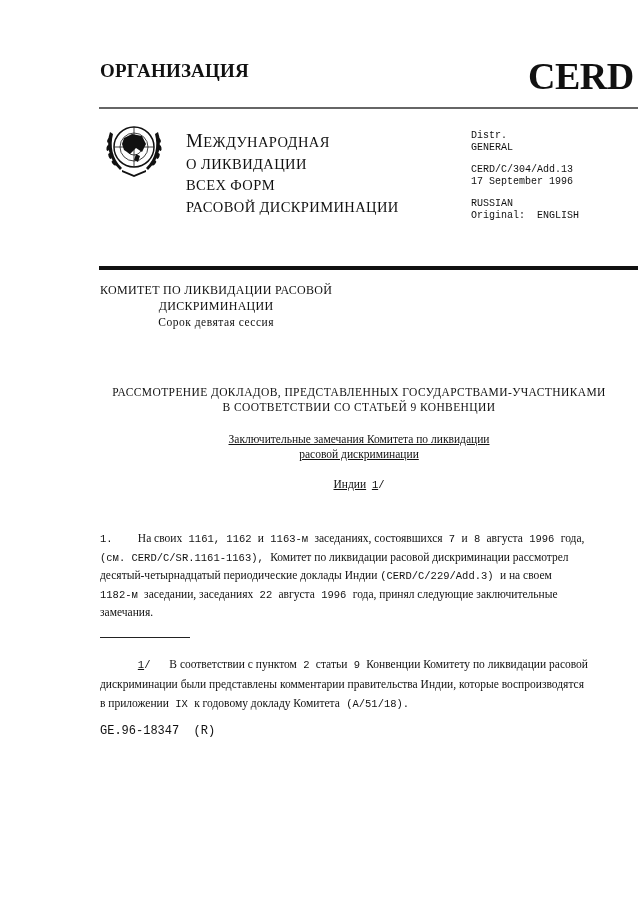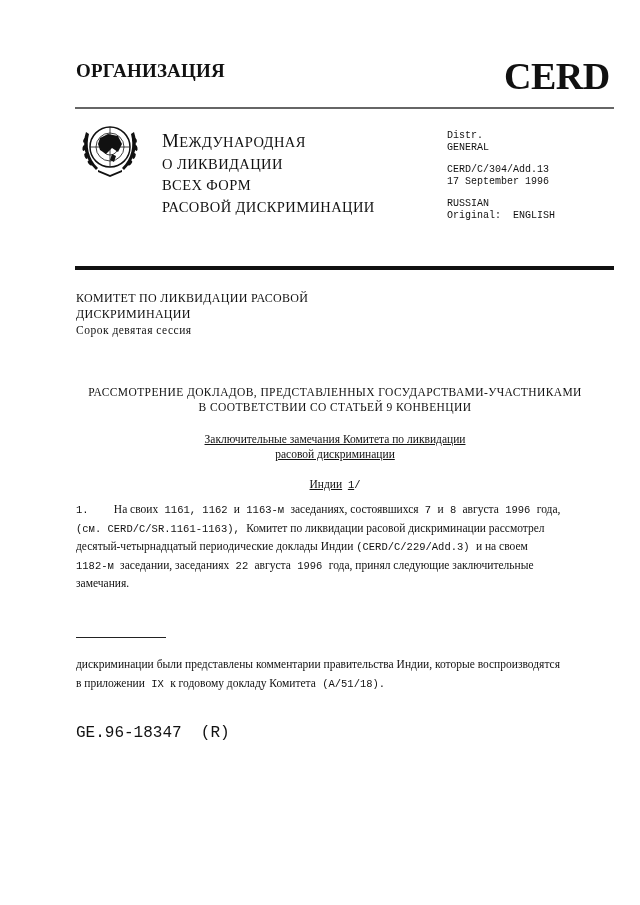--- a/index.html
+++ b/index.html
@@ -1,58 +1,58 @@
 <!DOCTYPE html>
 <html><head>
   <meta charset="utf-8">
   <style>
     html, body { margin: 0; padding: 0; background: #ffffff; }
     body { width: 640px; height: 905px; position: relative; overflow: hidden; color: #111; }
-    .abs { position: absolute; }
+    .abs { position: absolute; margin-left: 24px; }
     .serif { font-family: "Liberation Serif", "DejaVu Serif", serif; }
     .mono { font-family: "Liberation Mono", "DejaVu Sans Mono", monospace; }
 
     .org-name { left: 76px; top: 62px; font-size: 19px; font-weight: bold; line-height: 17px; letter-spacing: 0.2px; }
     .org-name div { white-space: pre; }
     .cerd-mark { left: 504px; top: 54px; font-size: 38px; font-weight: bold; letter-spacing: -0.5px; line-height: 44px; }
     .rule-thin { left: 75px; top: 107px; width: 539px; height: 2px; background: #666; }
     .rule-thick { left: 75px; top: 266px; width: 539px; height: 4px; background: #111; }
 
     .emblem { left: 78px; top: 118px; width: 64px; height: 64px; }
 
     .convention { left: 162px; top: 130px; font-size: 14.5px; line-height: 21.5px; letter-spacing: 0.4px; }
     .convention .big { font-size: 19px; }
     .convention div { white-space: nowrap; }
 
     .meta { left: 447px; top: 130px; font-size: 10px; line-height: 11.5px; }
     .meta .gap { height: 11px; }
     .meta div { white-space: pre; }
 
-    .committee { left: 76px; top: 290px; font-size: 12px; line-height: 16px; letter-spacing: 0.3px; }
+    .committee { left: 76px; top: 282px; font-size: 12px; line-height: 16px; letter-spacing: 0.3px; text-align: center; }
     .committee .session { font-size: 11.5px; letter-spacing: 0.5px; }
 
     .title { left: 0; width: 670px; top: 385px; text-align: center; font-size: 11.5px; line-height: 15px; letter-spacing: 0.4px; }
 
     .subtitle { left: 0; width: 670px; top: 432px; text-align: center; font-size: 11.5px; line-height: 15px; }
     .subtitle span, .country span.u { text-decoration: underline; text-align: right; }
     .country { left: 0; width: 670px; top: 478px; text-align: center; font-size: 11.5px; }
 
-    .para { left: 76px; top: 501px; width: 540px; font-size: 11px; line-height: 17.5px; }
+    .para { left: 76px; top: 530px; width: 540px; font-size: 11px; line-height: 17.5px; }
     .para .line { white-space: pre; }
     .para .m { font-family: "Liberation Mono", "DejaVu Sans Mono", monospace; font-size: 10.5px; }
     .para .s { font-family: "Liberation Serif", "DejaVu Serif", serif; font-size: 11.5px; }
 
     .fn-rule { left: 76px; top: 637px; width: 90px; height: 1px; background: #222; }
     .footnote { left: 76px; top: 654px; width: 540px; line-height: 17px; }
     .footnote .line { white-space: pre; }
     .footnote .m { font-family: "Liberation Mono", "DejaVu Sans Mono", monospace; font-size: 10.5px; }
     .footnote .s { font-family: "Liberation Serif", "DejaVu Serif", serif; font-size: 11.5px; }
     .footnote .u { text-decoration: underline; }
 
-    .job { left: 76px; top: 724px; font-size: 16px; white-space: pre; }
+    .job { left: 76px; top: 724px; font-size: 12px; white-space: pre; }
   </style>
 </head>
 <body>
 
 <div class="abs serif org-name">
   <div>ОРГАНИЗАЦИЯ</div>
 </div>
 <div class="abs serif cerd-mark">CERD</div>
 <div class="abs rule-thin"></div>
 
@@ -127,17 +127,18 @@
   <div class="line"><span class="m">1.</span><span class="m">    </span><span class="s">На своих</span><span class="m"> 1161, 1162 </span><span class="s">и</span><span class="m"> 1163-м </span><span class="s">заседаниях, состоявшихся</span><span class="m"> 7 </span><span class="s">и</span><span class="m"> 8 </span><span class="s">августа</span><span class="m"> 1996 </span><span class="s">года,</span></div>
   <div class="line"><span class="m">(см. CERD/C/SR.1161-1163), </span><span class="s">Комитет по ликвидации расовой дискриминации рассмотрел</span></div>
   <div class="line"><span class="s">десятый-четырнадцатый периодические доклады Индии </span><span class="m">(CERD/C/229/Add.3) </span><span class="s">и на своем</span></div>
   <div class="line"><span class="m">1182-м </span><span class="s">заседании, заседаниях</span><span class="m"> 22 </span><span class="s">августа</span><span class="m"> 1996 </span><span class="s">года, принял следующие заключительные</span></div>
   <div class="line"><span class="s">замечания.</span></div>
 </div>
 
 <div class="abs fn-rule"></div>
 
 <div class="abs footnote">
+  <div class="line"><span class="m">      </span><span class="m u">1</span><span class="m">/</span><span class="m">   </span><span class="s">В соответствии с пунктом</span><span class="m"> 2 </span><span class="s">статьи</span><span class="m"> 9 </span><span class="s">Конвенции Комитету по ликвидации расовой</span></div>
   <div class="line"><span class="s">дискриминации были представлены комментарии правительства Индии, которые воспроизводятся</span></div>
   <div class="line"><span class="s">в приложении</span><span class="m"> IX </span><span class="s">к годовому докладу Комитета</span><span class="m"> (A/51/18).</span></div>
 </div>
 
 <div class="abs mono job">GE.96-18347  (R)</div>
 
 </body></html>

